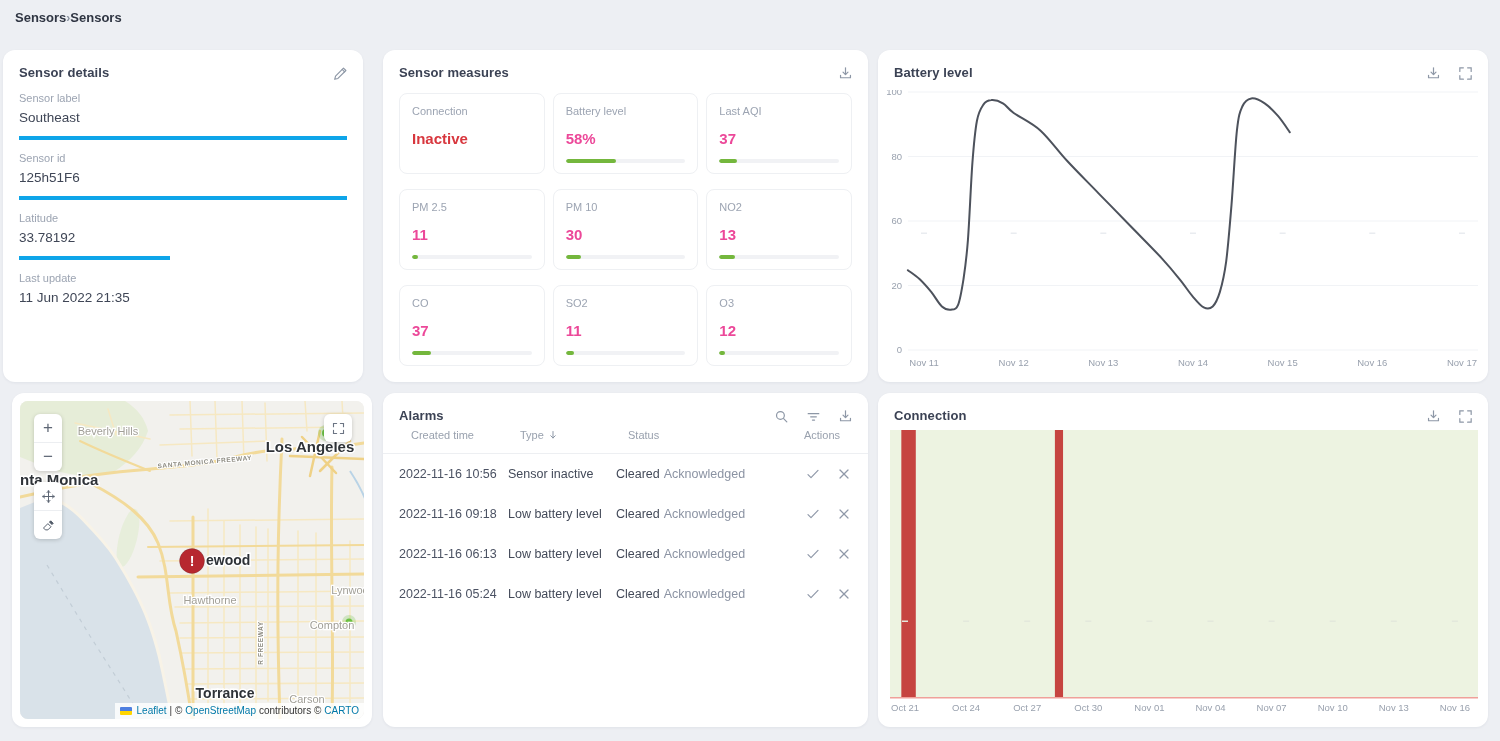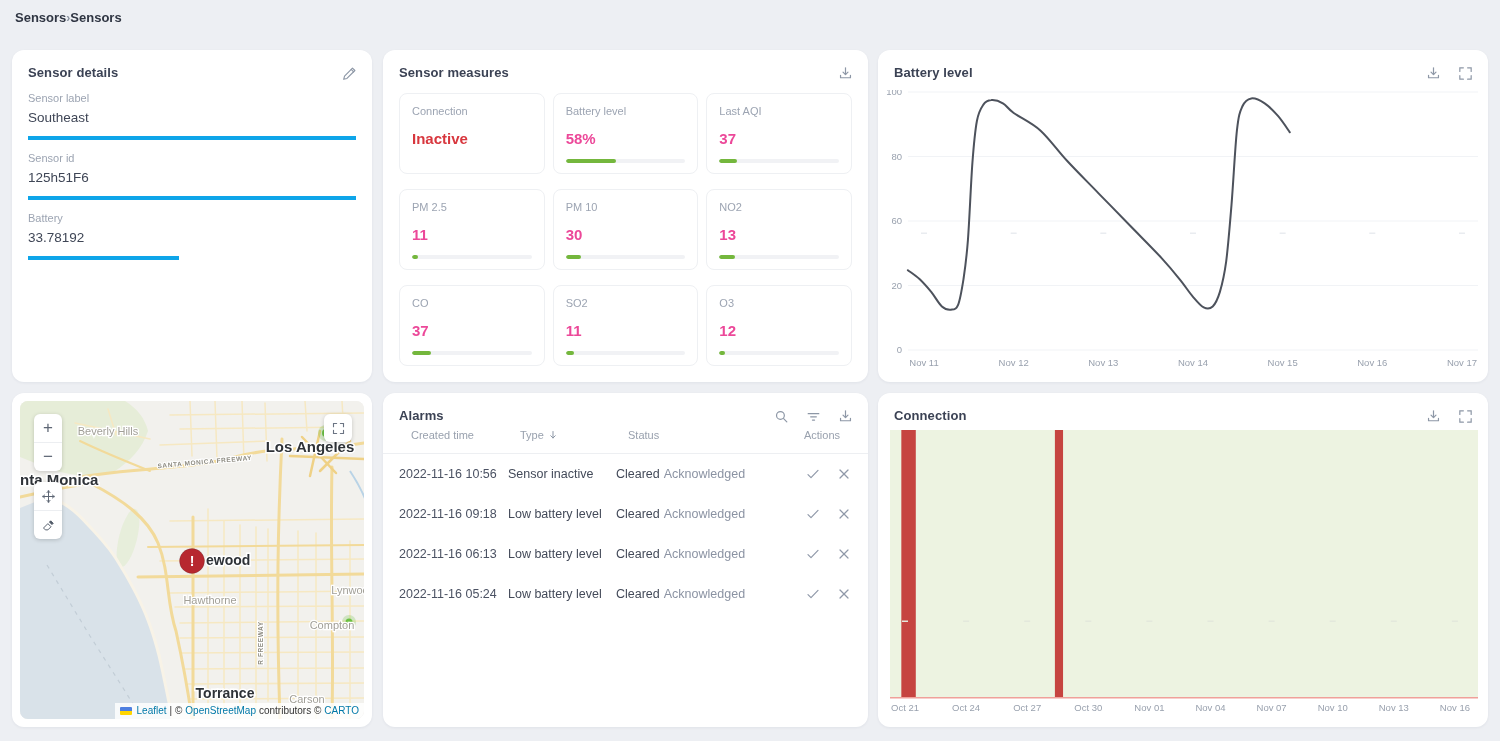--- a/index.html
+++ b/index.html
@@ -7,21 +7,21 @@
   .card{position:absolute;background:#fff;border-radius:12px;box-shadow:0 1px 3px rgba(25,35,60,.06);}
   .card-head{display:flex;align-items:flex-start;justify-content:space-between;padding:15px 14px 0 16px;}
   .card-title{font-size:13px;font-weight:700;color:#3b4254;letter-spacing:.1px;}
   .hicons{display:flex;gap:15px;align-items:center;}
   .icon{width:17px;height:17px;color:#8d97a6;display:inline-block;}
   .icon svg{width:100%;height:100%;display:block;}
   
   .breadcrumb{position:absolute;left:15px;top:10px;font-size:13px;font-weight:700;color:#2f3542;display:flex;align-items:center;}
   .breadcrumb .sep{color:#8a93a0;font-weight:700;font-size:12px;}
   
-  #sensor-details{left:12px;top:50px;width:360px;height:332px;}
+  #sensor-details{left:3px;top:50px;width:360px;height:332px;}
   .fields{display:flex;flex-wrap:wrap;column-gap:30px;padding:10px 16px 0 16px;align-items:flex-end;}
   .field{width:100%;margin-bottom:12px;}
   .field.half{width:calc(50% - 13px);}
   .field .flabel{font-size:11px;color:#9ca4b2;margin-bottom:6px;}
   .field .fvalue{font-size:13.5px;color:#3f4656;padding-bottom:11px;border-bottom:4px solid #0ea5e9;}
   .field.nounder .fvalue{border-bottom:none;}
   
   #sensor-measures{left:383px;top:50px;width:485px;height:332px;}
   .tiles{display:grid;grid-template-columns:repeat(3,1fr);gap:15px 8px;padding:11px 16px 0 16px;}
   .tile{border:1px solid #eef0f3;border-radius:8px;height:81px;box-sizing:border-box;padding:11px 12px 10px;display:flex;flex-direction:column;}
@@ -89,22 +89,26 @@
   <div class="fields">
       <div class="field">
     <div class="flabel">Sensor label</div>
     <div class="fvalue">Southeast</div>
   </div>
       <div class="field">
     <div class="flabel">Sensor id</div>
     <div class="fvalue">125h51F6</div>
   </div>
       <div class="field half">
-    <div class="flabel">Battery</div>
+    <div class="flabel">Latitude</div>
     <div class="fvalue">33.78192</div>
+  </div>
+      <div class="field nounder">
+    <div class="flabel">Last update</div>
+    <div class="fvalue">11 Jun 2022 21:35</div>
   </div>
     </div>
 </div>
 
 <div class="card" id="sensor-measures">
   <div class="card-head">
     <span class="card-title">Sensor measures</span>
     <span class="icon">
       <svg viewBox="0 0 24 24" fill="none" stroke="currentColor" stroke-width="1.7" stroke-linecap="round" stroke-linejoin="round">
           <path d="M12 4v9"></path>

